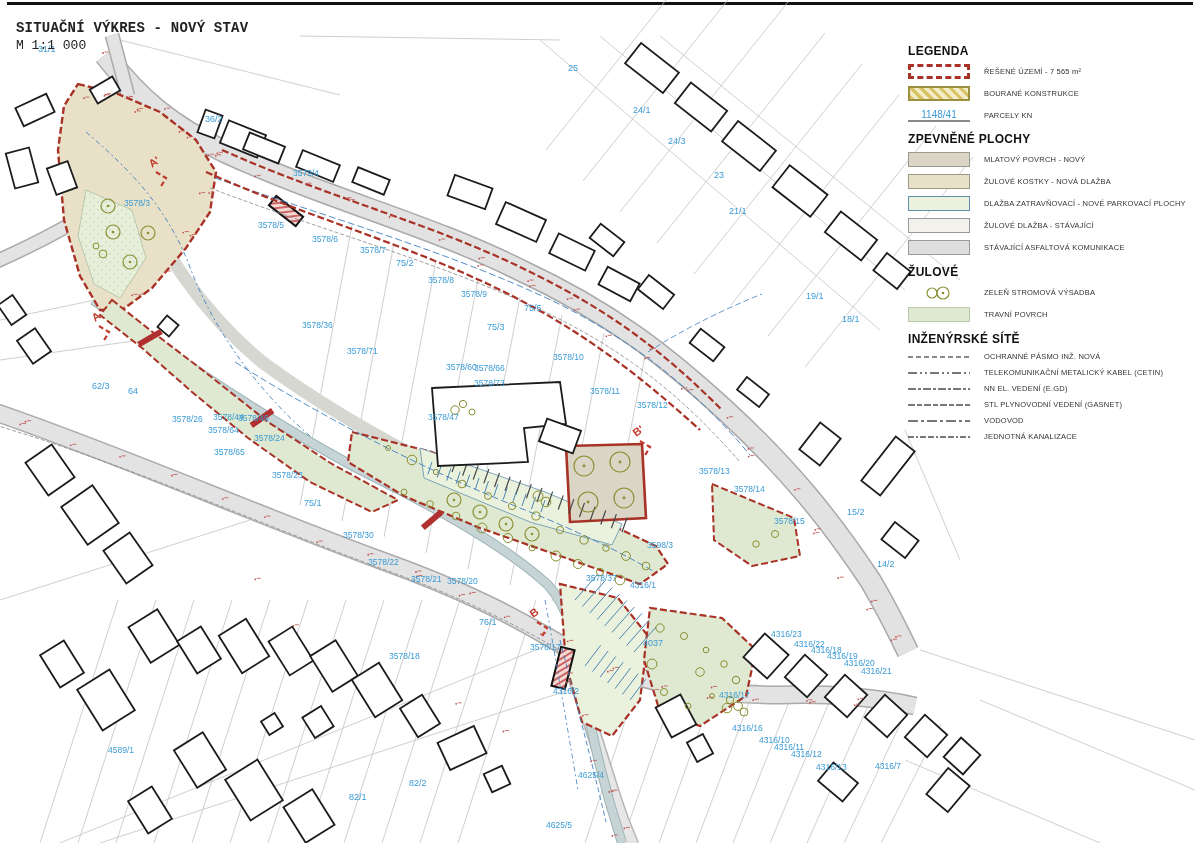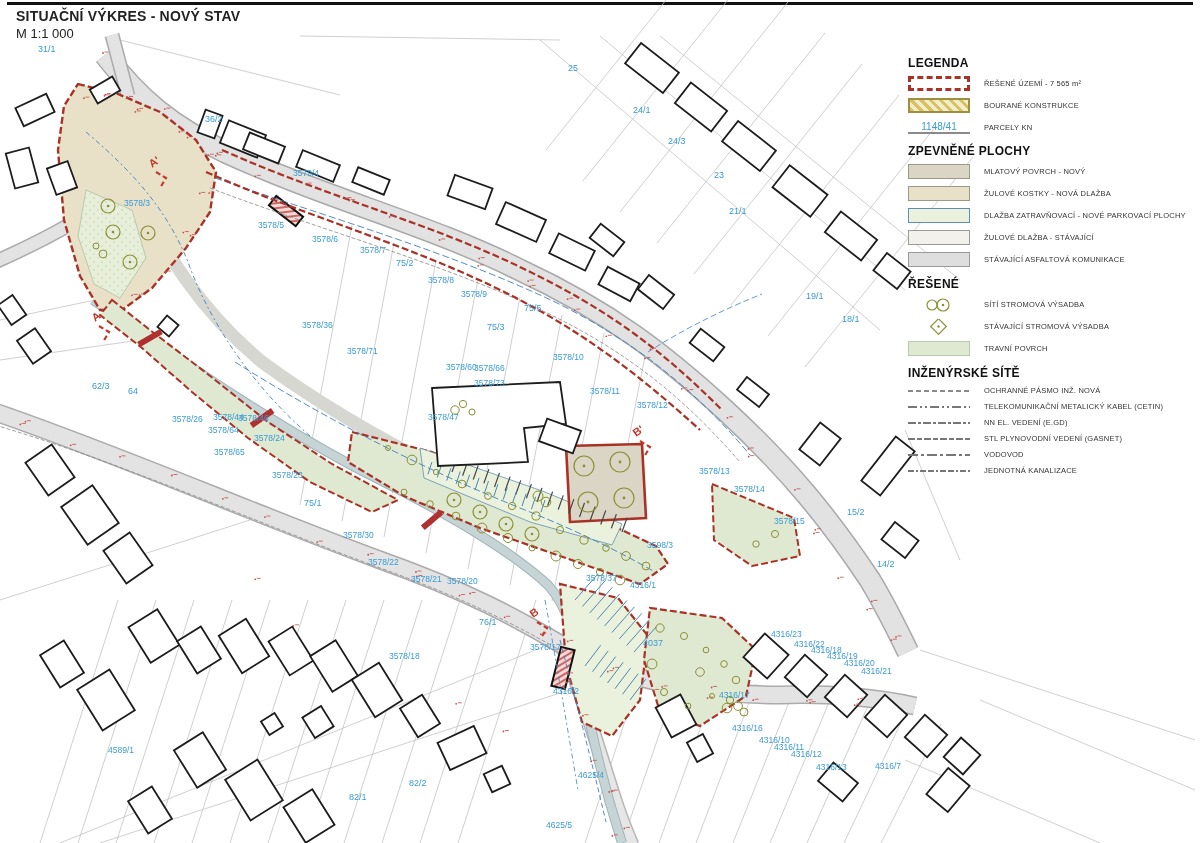--- a/index.html
+++ b/index.html
@@ -1,26 +1,26 @@
 <!DOCTYPE html>
 <html style="--boundary-red: #a93226; --parcel-blue: #3a9bd5; --granite: #e8e1c8; --mlat: #dbd5c5; --grass-paving: #eaf2dd; --interlock: #f2f1ec; --asphalt: #dedede; --grass: #dfe9d1; --tree-olive: #8a8f33; --utility-blue: #3f7fbf; --stream: #c6d4d6; --annotation-red: #c0504d;"><head>
 <meta charset="utf-8">
 <style>
   html,body{margin:0;padding:0;background:#fff;}
   #page{position:relative;width:1200px;height:843px;background:#fff;outline:1px solid #222;
         font-family:"Liberation Sans",sans-serif;overflow:hidden;}
   #toprule{position:absolute;left:7px;top:2px;width:1186px;height:3px;background:#111;}
-  #titleblock{position:absolute;left:16px;top:8px;z-index:5;}
+  #titleblock{position:absolute;left:16px;top:20px;z-index:5;font-family:Liberation Mono, monospace;}
   #titleblock .t1{font-size:14px;font-weight:bold;color:#222;letter-spacing:.2px;}
   #titleblock .t2{font-size:13px;color:#222;margin-top:2px;}
   #map-svg{position:absolute;left:0;top:0;}
   
   #legend{position:absolute;left:908px;top:40px;width:286px;z-index:6;}
   .lhead{font-size:12px;font-weight:bold;color:#111;margin:10px 0 6px 0;letter-spacing:.3px;}
-  .lhead.first{margin-top:16px;}
+  .lhead.first{margin-top:4px;}
   .lrow{display:flex;align-items:center;margin:0 0 7px 0;}
   .ltext{font-size:7.5px;color:#333;letter-spacing:.2px;}
   .sw{flex:0 0 auto;width:62px;height:15px;margin-right:14px;box-sizing:border-box;}
   .sw-boundary{background:#fff;border:3px dashed var(--boundary-red);}
   .sw-building{background:#fff;border:3px solid #111;}
   .sw-demol{border:2px solid #9c8f3f;background:repeating-linear-gradient(45deg,#d8c264 0 3px,#f3ecc9 3px 7px);}
   .sw-parcel{border:none;border-bottom:2px solid #8a8a8a;background:transparent;display:flex;align-items:flex-end;justify-content:center;height:14px;}
   .sw-parcel i{font-style:normal;color:var(--parcel-blue);font-size:10px;line-height:11px;}
   .sw-granite{background:var(--granite);border:1px solid #9a9a8a;}
   .sw-mlat{background:var(--mlat);border:1px solid #9a9a8a;}
@@ -650,39 +650,30 @@
     </div>
     <div class="lrow">
       <span class="sw sw-interlock"></span>
       <span class="ltext">ŽULOVÉ DLAŽBA - STÁVAJÍCÍ</span>
     </div>
     <div class="lrow">
       <span class="sw sw-asphalt"></span>
       <span class="ltext">STÁVAJÍCÍ ASFALTOVÁ KOMUNIKACE</span>
     </div>
 
-    <div class="lhead">ŘEŠENÉ</div>
+    <div class="lhead">ŽULOVÉ</div>
     <div class="lrow">
       <span class="sw sw-icon">
         <svg width="30" height="16" viewBox="0 0 30 16">
             <circle cx="8" cy="8" r="5" fill="none" stroke="#8a8f33" stroke-width="1.2"></circle>
             <circle cx="19" cy="8" r="6" fill="none" stroke="#8a8f33" stroke-width="1.2"></circle>
             <circle cx="19" cy="8" r="1.3" fill="#8a8f33"></circle>
           </svg>
       </span>
-      <span class="ltext">SÍTÍ STROMOVÁ VÝSADBA</span>
-    </div>
-    <div class="lrow">
-      <span class="sw sw-icon">
-        <svg width="30" height="16" viewBox="0 0 30 16">
-            <rect x="9" y="2" width="11" height="11" fill="none" stroke="#8a8f33" stroke-width="1.2" transform="rotate(45 14.5 7.5)"></rect>
-            <circle cx="14.5" cy="7.5" r="1.2" fill="#8a8f33"></circle>
-          </svg>
-      </span>
-      <span class="ltext">STÁVAJÍCÍ STROMOVÁ VÝSADBA</span>
+      <span class="ltext">ZELEŇ STROMOVÁ VÝSADBA</span>
     </div>
     <div class="lrow">
       <span class="sw sw-grass"></span>
       <span class="ltext">TRAVNÍ POVRCH</span>
     </div>
 
     <div class="lhead">INŽENÝRSKÉ SÍTĚ</div>
     <div class="lrow">
       <span class="sw lsw lsw-pasmo"></span>
       <span class="ltext">OCHRANNÉ PÁSMO INŽ. NOVÁ</span>

